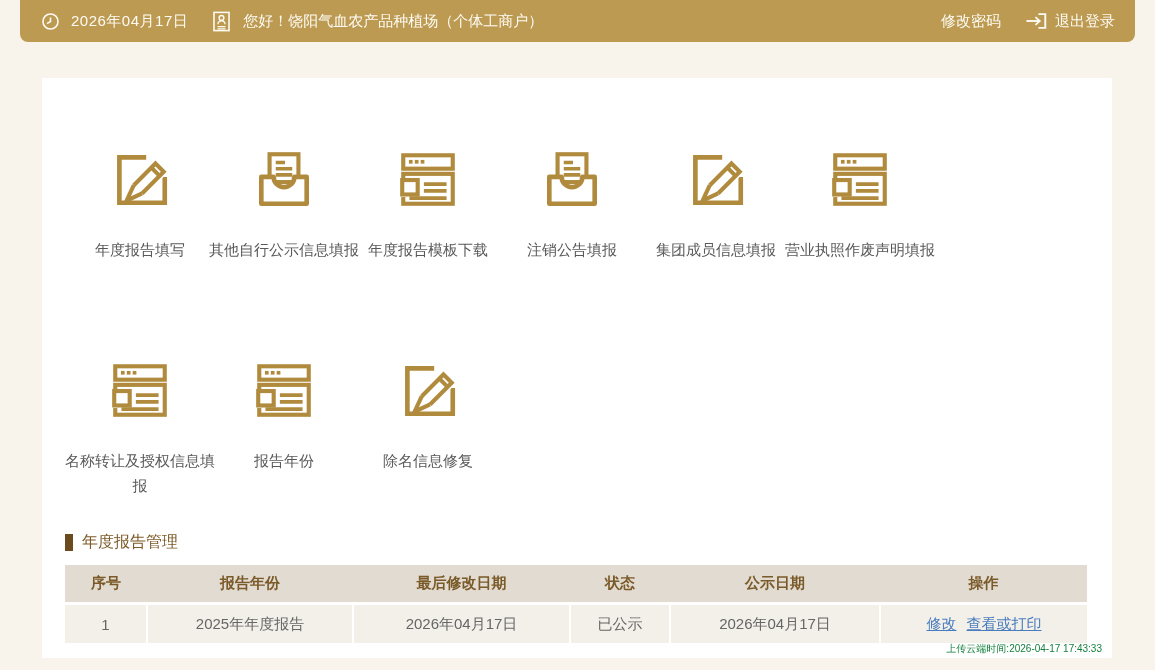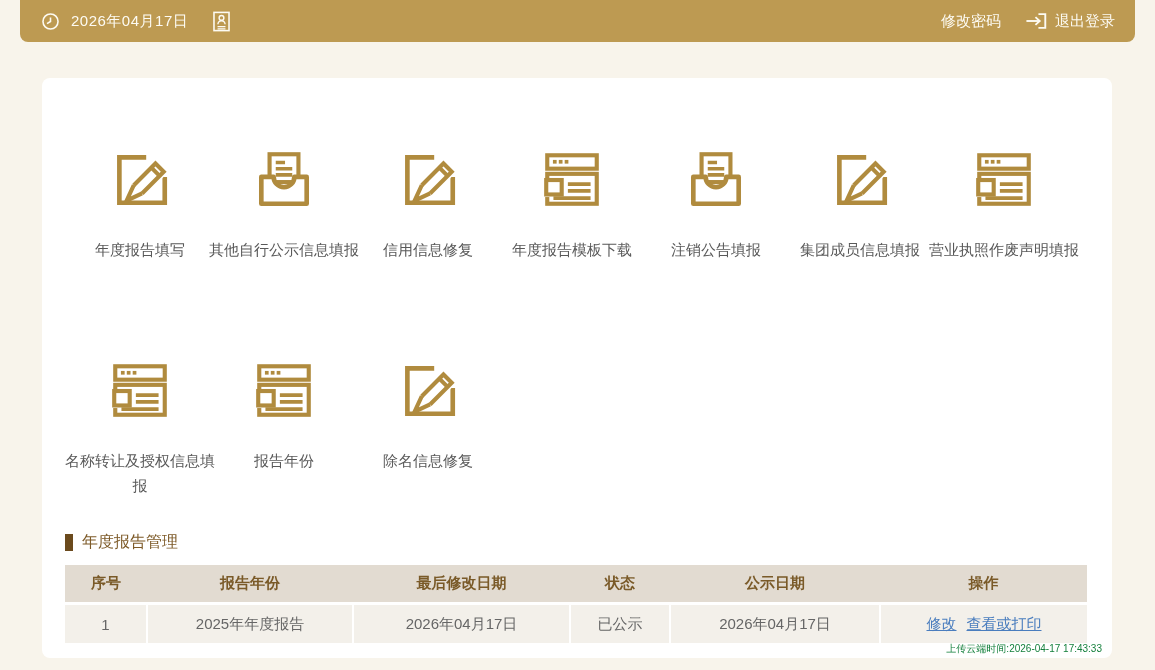--- a/index.html
+++ b/index.html
@@ -23,21 +23,21 @@
   .topbar svg { display:block; }
   .tb-date { margin-left:10px; letter-spacing:0.5px; }
   .tb-license { margin-left:24px; }
   .tb-greeting { margin-left:12px; }
   .tb-right { margin-left:auto; display:flex; align-items:center; }
   .tb-link { color:#fdfbf3; text-decoration:none; cursor:pointer; }
   .tb-logout-icon { margin-left:22px; margin-right:8px; }
   
   .card {
     position:absolute; left:42px; top:78px; width:1070px; height:580px;
-    background:#ffffff; border-radius:8px;
+    background:#ffffff; border-radius:1px;
   }
   
   .menu-row { display:flex; padding-left:26px; }
   .menu-row.r1 { padding-top:68px; }
   .menu-row.r2 { padding-top:94px; }
   .menu-item {
     width:144px; display:flex; flex-direction:column; align-items:center;
     cursor:pointer;
   }
   .micon { width:66px; height:66px; color:#b08b3e; }
@@ -131,20 +131,21 @@
     <svg width="21" height="21">
         <use href="#icon-clock"></use>
       </svg>
   </span>
   <span class="tb-date">2026年04月17日</span>
   <span class="tb-license">
     <svg width="19" height="23">
         <use href="#icon-license"></use>
       </svg>
   </span>
+  <span class="tb-greeting">您好！饶阳气血农产品种植场（个体工商户）</span>
   <span class="tb-right">
     <a class="tb-link">修改密码</a>
     <span class="tb-logout-icon">
       <svg width="24" height="24">
           <use href="#icon-logout"></use>
         </svg>
     </span>
     <a class="tb-link">退出登录</a>
   </span>
 </div>
@@ -160,28 +161,20 @@
         </span>
       <span class="mlabel">年度报告填写</span>
     </div>
     <div class="menu-item">
       <span class="micon">
           <svg>
             <use href="#icon-inbox"></use>
           </svg>
         </span>
       <span class="mlabel">其他自行公示信息填报</span>
-    </div>
-    <div class="menu-item">
-      <span class="micon">
-          <svg>
-            <use href="#icon-edit"></use>
-          </svg>
-        </span>
-      <span class="mlabel">信用信息修复</span>
     </div>
     <div class="menu-item">
       <span class="micon">
           <svg>
             <use href="#icon-webpage"></use>
           </svg>
         </span>
       <span class="mlabel">年度报告模板下载</span>
     </div>
     <div class="menu-item">

